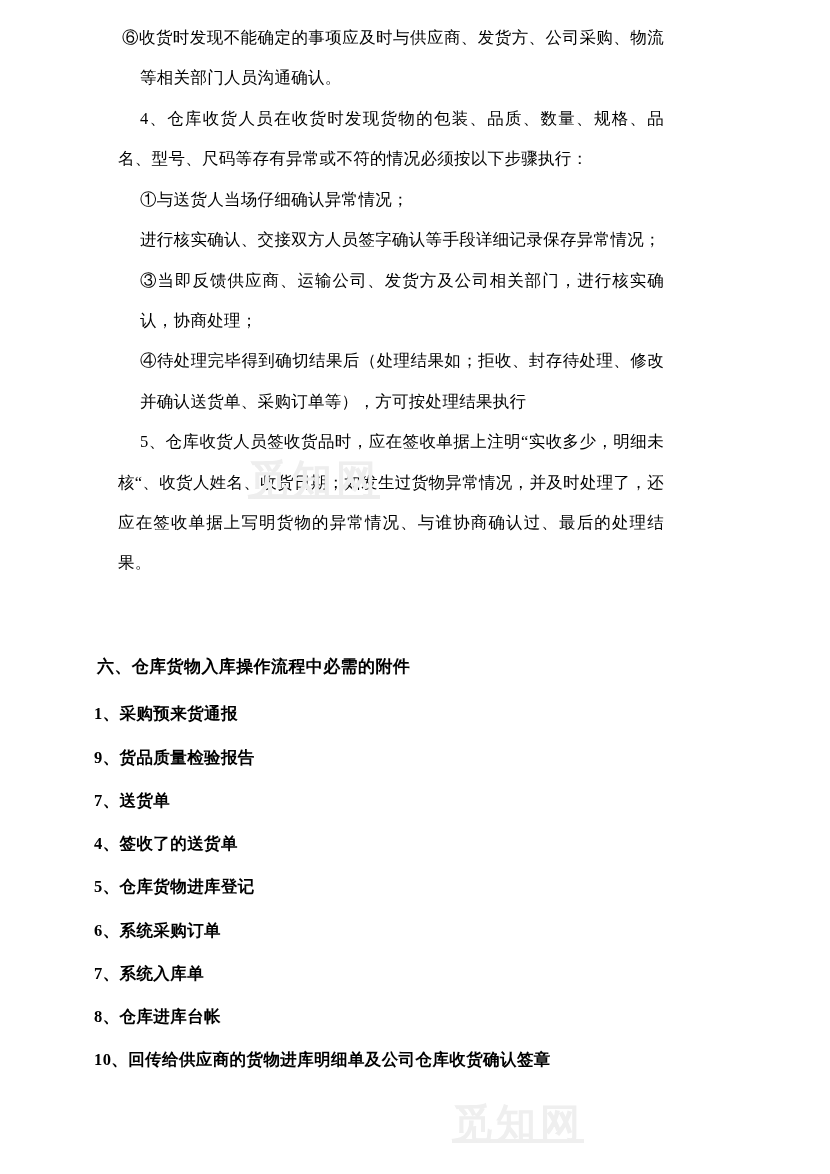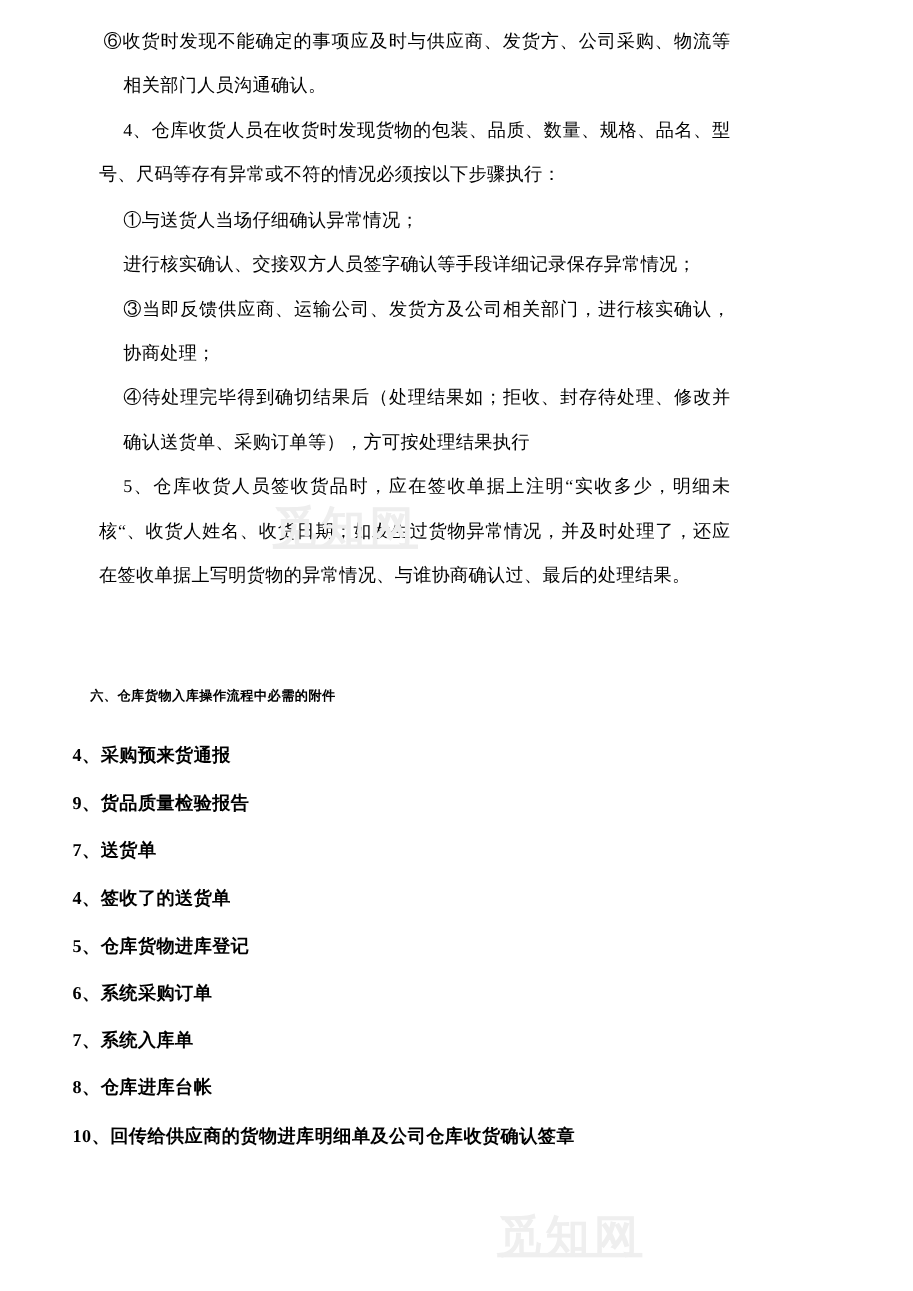--- a/index.html
+++ b/index.html
@@ -13,21 +13,21 @@
     font-family: "Liberation Serif", "DejaVu Serif", serif;
     color: #000000;
     position: relative;
     overflow: hidden;
   }
   .page {
     position: relative;
     width: 698px;
     height: 1174px;
     box-sizing: border-box;
-    padding: 18px 34px 0 60px;
+    padding: 18px 34px 0 88px;
   }
   .para {
     font-size: 16.5px;
     line-height: 2.45;
     letter-spacing: 0.3px;
     margin: 0;
     text-align: justify;
   }
   .lvl-circ {
     padding-left: 52px;
@@ -37,24 +37,24 @@
     text-indent: -18px;
   }
   .num-item {
     padding-left: 30px;
     text-indent: 22px;
   }
   .spacer-block {
     height: 58px;
   }
   .heading {
-    font-size: 12px;
+    font-size: 17px;
     font-weight: bold;
     line-height: 2.62;
-    margin: 16px;
+    margin: 3px;
     padding-left: 6px;
     letter-spacing: 0.4px;
   }
   .list-bold {
     font-size: 16.5px;
     font-weight: bold;
     line-height: 2.62;
     margin: 0;
     padding-left: 6px;
     letter-spacing: 0.4px;
@@ -101,21 +101,21 @@
   <p class="para lvl-circ">③当即反馈供应商、运输公司、发货方及公司相关部门，进行核实确认，协商处理；</p>
 
   <p class="para lvl-circ">④待处理完毕得到确切结果后（处理结果如；拒收、封存待处理、修改并确认送货单、采购订单等），方可按处理结果执行</p>
 
   <p class="para num-item">5、仓库收货人员签收货品时，应在签收单据上注明“实收多少，明细未核“、收货人姓名、收货日期；如发生过货物异常情况，并及时处理了，还应在签收单据上写明货物的异常情况、与谁协商确认过、最后的处理结果。</p>
 
   <div class="spacer-block"></div>
 
   <p class="heading">六、仓库货物入库操作流程中必需的附件</p>
 
-  <p class="list-bold">4、采购预来货通报</p>
+  <p class="list-bold">1、采购预来货通报</p>
   <p class="list-bold">9、货品质量检验报告</p>
   <p class="list-bold">7、送货单</p>
   <p class="list-bold">4、签收了的送货单</p>
   <p class="list-bold">5、仓库货物进库登记</p>
   <p class="list-bold">6、系统采购订单</p>
   <p class="list-bold">7、系统入库单</p>
   <p class="list-bold">8、仓库进库台帐</p>
   <p class="list-bold">10、回传给供应商的货物进库明细单及公司仓库收货确认签章</p>
 
   <div class="wm wm-1">觅知网</div>

